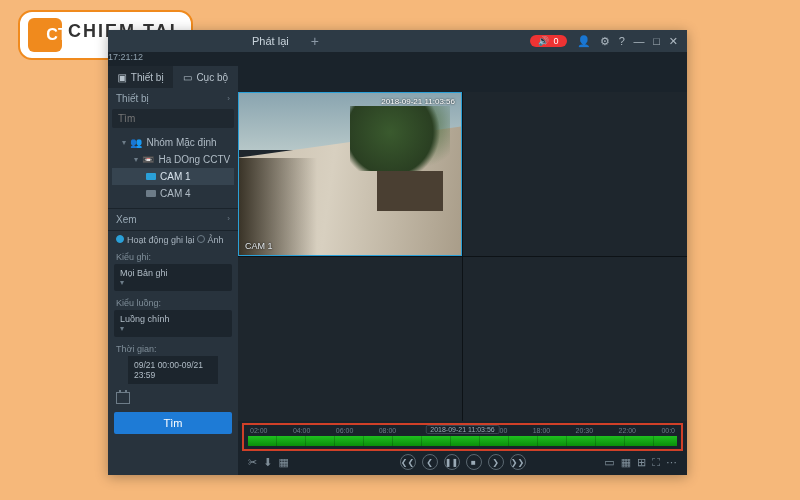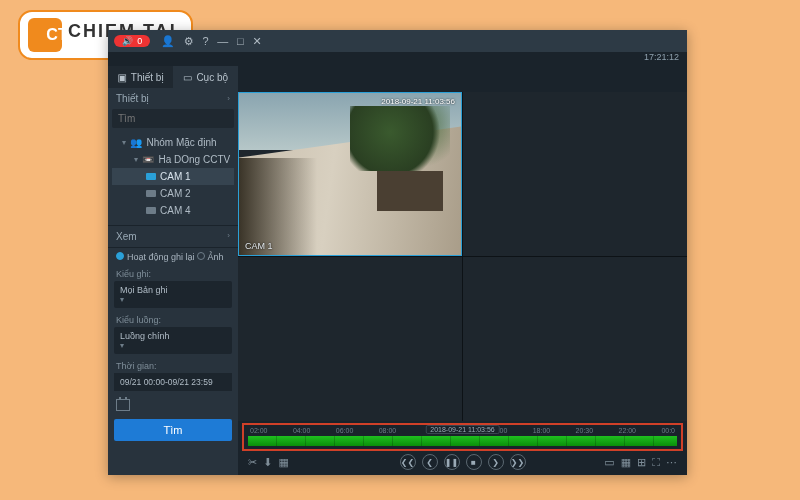--- a/index.html
+++ b/index.html
@@ -40,21 +40,21 @@
     height: 22px; background: #2d3a45;
     display: flex; align-items: center; justify-content: space-between;
     padding: 0 6px;
   }
   .title-tabs { display: flex; align-items: center; gap: 8px; margin-left: 130px;}
   .title-tab { color: #c9d4dc; font-size: 11px; padding: 4px 8px; }
   .title-add { color: #8b99a6; font-size: 14px; padding: 0 6px; cursor: pointer; }
   .title-right { display: flex; align-items: center; gap: 8px; }
   .pill { background: #e33; color:#fff; border-radius: 8px; padding: 1px 8px; font-size: 9px; display:flex; align-items:center; gap:4px;}
   .win-icons span { color: #aeb9c2; font-size: 11px; padding: 0 3px; cursor: pointer; }
-  .clockrow { height: 14px; text-align: right; padding-right: 8px; color: #8ea0ad; font-size: 9px; }
+  .clockrow { height: 14px; padding-right: 8px; color: #8ea0ad; font-size: 9px; }
 
   .main { flex: 1; display: flex; min-height: 0; }
 
   
   .sidebar { width: 130px; background: #28333d; display: flex; flex-direction: column; }
   .side-tabs { display: flex; height: 22px; }
   .side-tab { flex:1; display:flex; align-items:center; justify-content:center; gap:4px; font-size:10px; color:#b7c2cb; cursor:pointer; }
   .side-tab.active { background: #1f2830; }
   .side-label { padding: 5px 8px; font-size: 10px; color: #9aaab6; display:flex; justify-content:space-between; align-items:center;}
   .search-row { display:flex; align-items:center; padding: 3px 6px; background:#1f2830; margin: 0 4px 4px; border-radius:2px;}
@@ -70,21 +70,21 @@
   .tri { font-size:8px; color:#6d7c88; }
   .grp-ico { font-size:10px; }
 
   .section { border-top:1px solid #1a232b; }
   .sec-head { padding:5px 8px; font-size:10px; color:#9aaab6; display:flex; justify-content:space-between; cursor:pointer;}
   .radio-row { display:flex; gap:2px; padding: 4px 8px; font-size:9px; align-items:center;}
   .radio-dot { width:8px; height:8px; border-radius:50%; border:1px solid #6d7c88; display:inline-block; margin-right:3px;}
   .radio-dot.on { background:#2aa0d8; border-color:#2aa0d8;}
   .field-lbl { padding:3px 8px 0; font-size:9px; color:#7e8d98;}
   .select { margin:2px 6px 4px; background:#1c252d; padding:4px 6px; font-size:9px; color:#b0bcc6; display:flex; justify-content:space-between; border-radius:2px; cursor:pointer;flex-direction:column;}
-  .timeval { margin:2px 6px 4px; background:#1c252d; padding:4px 6px; font-size:8.5px; color:#b0bcc6;}
+  .timeval { margin:2px 20px 4px; background:#1c252d; padding:4px 6px; font-size:8.5px; color:#b0bcc6;}
   .cal-row { padding:4px 8px; display:flex; gap:10px;}
   .cal-ico { width:14px; height:12px; border:1px solid #6d7c88; position:relative;}
   .cal-ico:before{content:"";position:absolute;top:-3px;left:2px;width:2px;height:3px;background:#6d7c88;}
   .cal-ico:after{content:"";position:absolute;top:-3px;right:2px;width:2px;height:3px;background:#6d7c88;}
   .btn-search { margin:4px 6px 6px; background:#1e7bd6; color:#fff; text-align:center; padding:5px 0; font-size:11px; border-radius:2px; cursor:pointer;}
 
   
   .viewport { flex:1; display:flex; flex-direction:column; background:#151c22;margin-top:26px; }
   .grid { flex:1; display:grid; grid-template-columns:1fr 1fr; grid-template-rows:1fr 1fr; gap:1px; background:#0d1216;}
   .cell { background:#1e262d; position:relative; }
@@ -118,20 +118,24 @@
   <div class="brand-icon">CT</div>
   <div class="brand-txt">
     <span class="brand-main">CHIEM TAI</span>
     <span class="brand-sub">MOBILE</span>
   </div>
 </div>
 
 <div class="window">
 
   <div class="titlebar">
+    <div class="title-tabs">
+      <span class="title-tab">Phát lại</span>
+      <span class="title-add">+</span>
+    </div>
     <div class="title-right">
       <span class="pill">
         <span>🔊</span>
         <span>0</span>
       </span>
       <span class="win-icons">
         <span>👤</span>
         <span>⚙</span>
         <span>?</span>
         <span>—</span>
@@ -170,24 +174,20 @@
           <span>Nhóm Mặc định</span>
         </div>
         <div class="tree-row l2">
           <span class="tri">▾</span>
           <span>📼</span>
           <span>Ha DOng CCTV</span>
         </div>
         <div class="tree-row l3 sel">
           <span class="cam-ico on"></span>
           <span>CAM 1</span>
-        </div>
-        <div class="tree-row l3">
-          <span class="cam-ico"></span>
-          <span>CAM 2</span>
         </div>
         <div class="tree-row l3">
           <span class="cam-ico"></span>
           <span>CAM 4</span>
         </div>
       </div>
 
       <div class="section">
         <div class="sec-head">
           <span>Xem</span>

